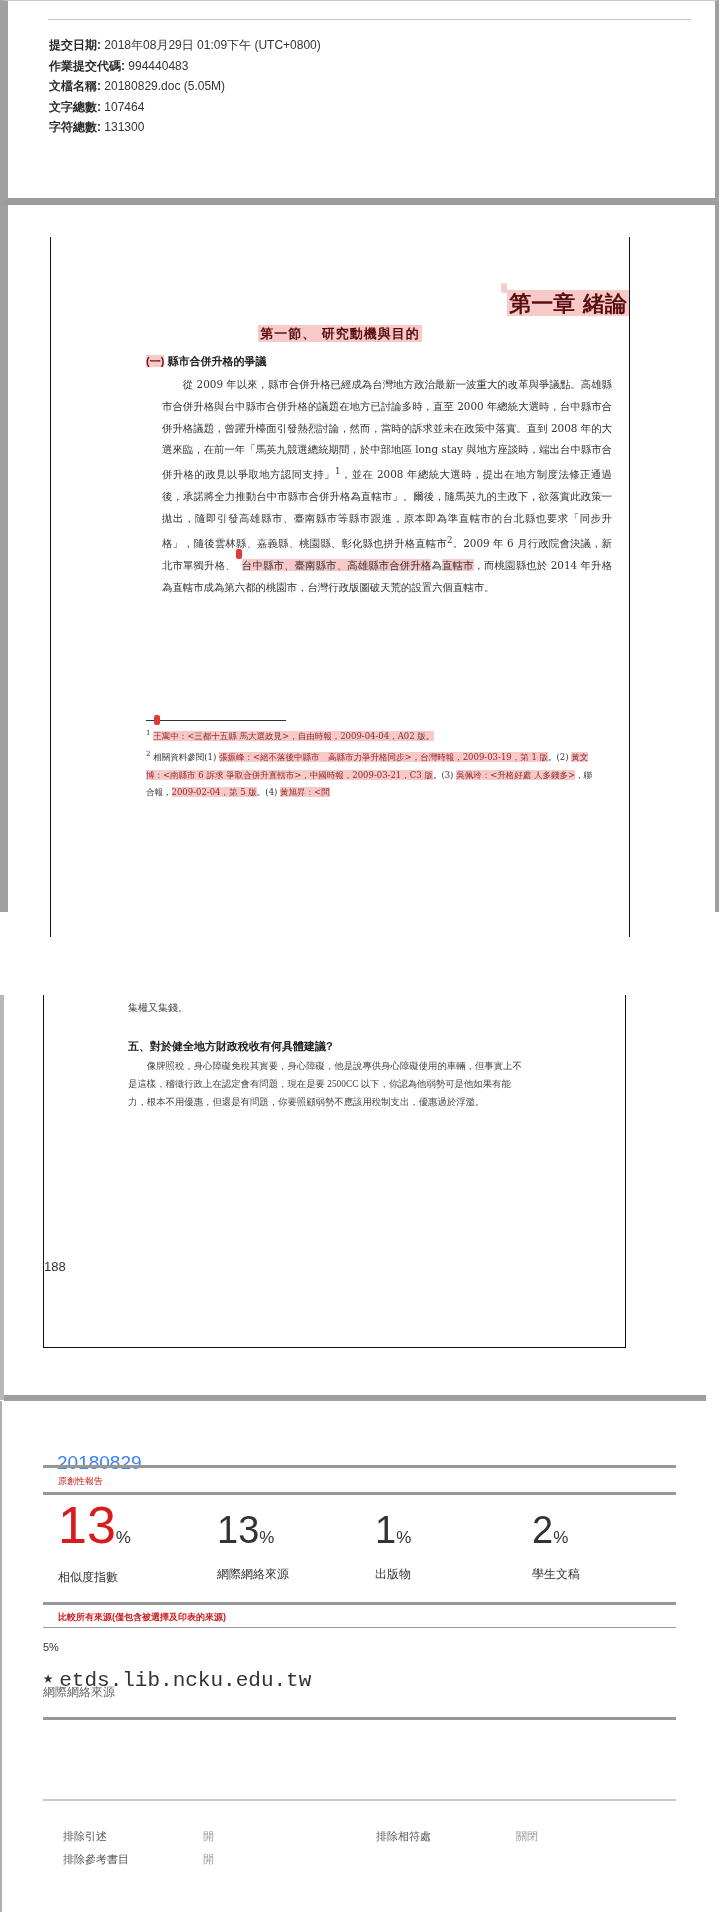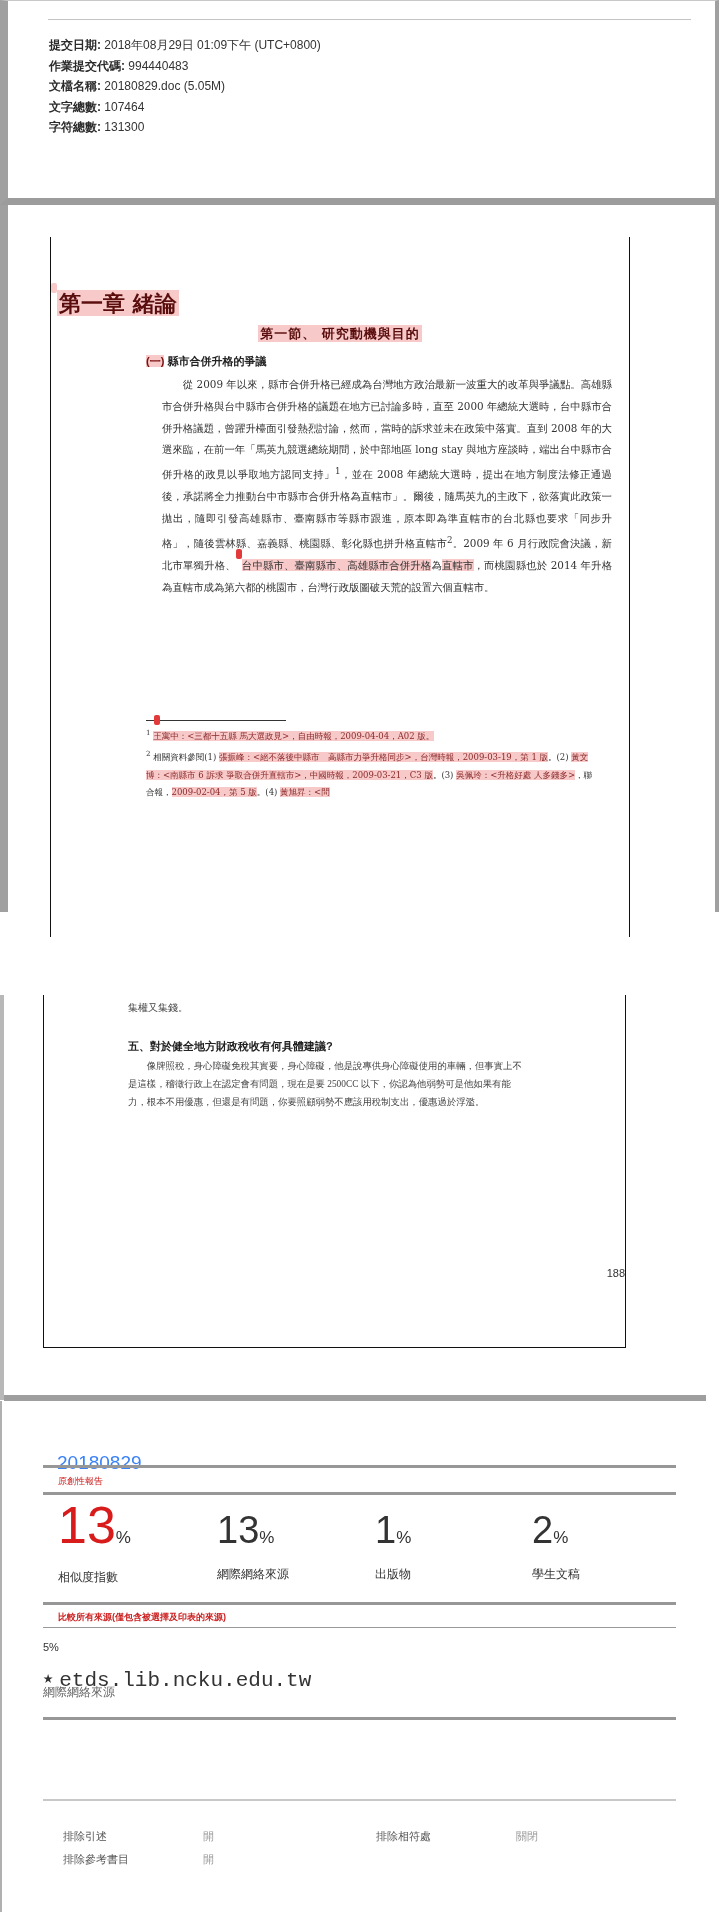--- a/index.html
+++ b/index.html
@@ -23,21 +23,21 @@
       border-left: 8px solid #a0a0a0; border-right: 4px solid #a0a0a0; background: #fff;
     }
     .page-frame1 {
       position: absolute; left: 42px; top: 32px; width: 580px; height: 700px;
       border-left: 1.5px solid #111; border-right: 1.5px solid #111;
     }
     .doc-clip { position: absolute; left: 0; top: 0; width: 100%; height: 100%; overflow: hidden; }
     .hl { background: #f7c9c9; }
     .mark { display: inline-block; width: 6px; height: 10px; background: #e23a3a; border-radius: 2px; vertical-align: top; position: relative; top: -6px; }
     .ch-title {
-      position: absolute; left: 0; width: 100%; top: 52px; text-align: left;
+      position: absolute; left: 0; width: 100%; top: 52px; text-align: right;
       font-family: "DejaVu Serif", serif; font-weight: bold; font-size: 22px; color: #5a0d0d;
     }
     .ch-title span { background: #f7c9c9; padding: 0 2px; }
     .sec-title {
       position: absolute; left: 0; width: 100%; top: 88px; text-align: center;
       font-family: "DejaVu Serif", serif; font-weight: bold; font-size: 13px; color: #5a0d0d; letter-spacing: 1px;
     }
     .sec-title span { background: #f7c9c9; padding: 1px 2px; }
     .sub-head {
       position: absolute; left: 95px; top: 117px; font-size: 11px; font-weight: bold; color: #222;
@@ -66,21 +66,21 @@
       position: absolute; left: 39px; top: 0; width: 583px; height: 353px;
       border-left: 1.5px solid #111; border-right: 1.5px solid #111; border-bottom: 1.5px solid #111;
     }
     .p2-cont { position: absolute; left: 84px; top: 6px; font-family: "DejaVu Serif", serif; font-size: 10px; color: #444; }
     .p2-head { position: absolute; left: 84px; top: 44px; font-size: 11px; font-weight: bold; color: #222; }
     .p2-body {
       position: absolute; left: 84px; top: 62px; width: 400px;
       font-family: Liberation Serif, serif; font-size: 9.4px; line-height: 18px; color: #444;
     }
     .p2-body p { text-indent: 2em; }
-    .page-num { position: absolute; left: 0; width: 100%; top: 272px; text-align: right; font-size: 11px; color: #333; }
+    .page-num { position: absolute; left: 0; width: 100%; top: 264px; text-align: left; font-size: 13px; color: #333; }
     .gray-band { position: absolute; left: 4px; top: 1395px; width: 702px; height: 6px; background: #9e9e9e; }
 
     
     .report { position: absolute; left: 0; top: 1401px; width: 719px; height: 511px; border-left: 2px solid #b0b0b0; background: #fff; }
     .rep-title { position: absolute; left: 55px; top: 51px; font-size: 19px; color: #3b82f6; }
     .rule-thick { position: absolute; left: 41px; width: 633px; height: 3px; background: #979797; }
     .rule-thin { position: absolute; left: 41px; width: 633px; height: 1px; background: #999; }
     .red-label { position: absolute; left: 56px; font-size: 9px; color: #cc2020; }
     .stat { position: absolute; top: 105px; }
     .stat-val { font-size: 38px; line-height: 48px; color: #333; font-family: "Liberation Sans", sans-serif; }

